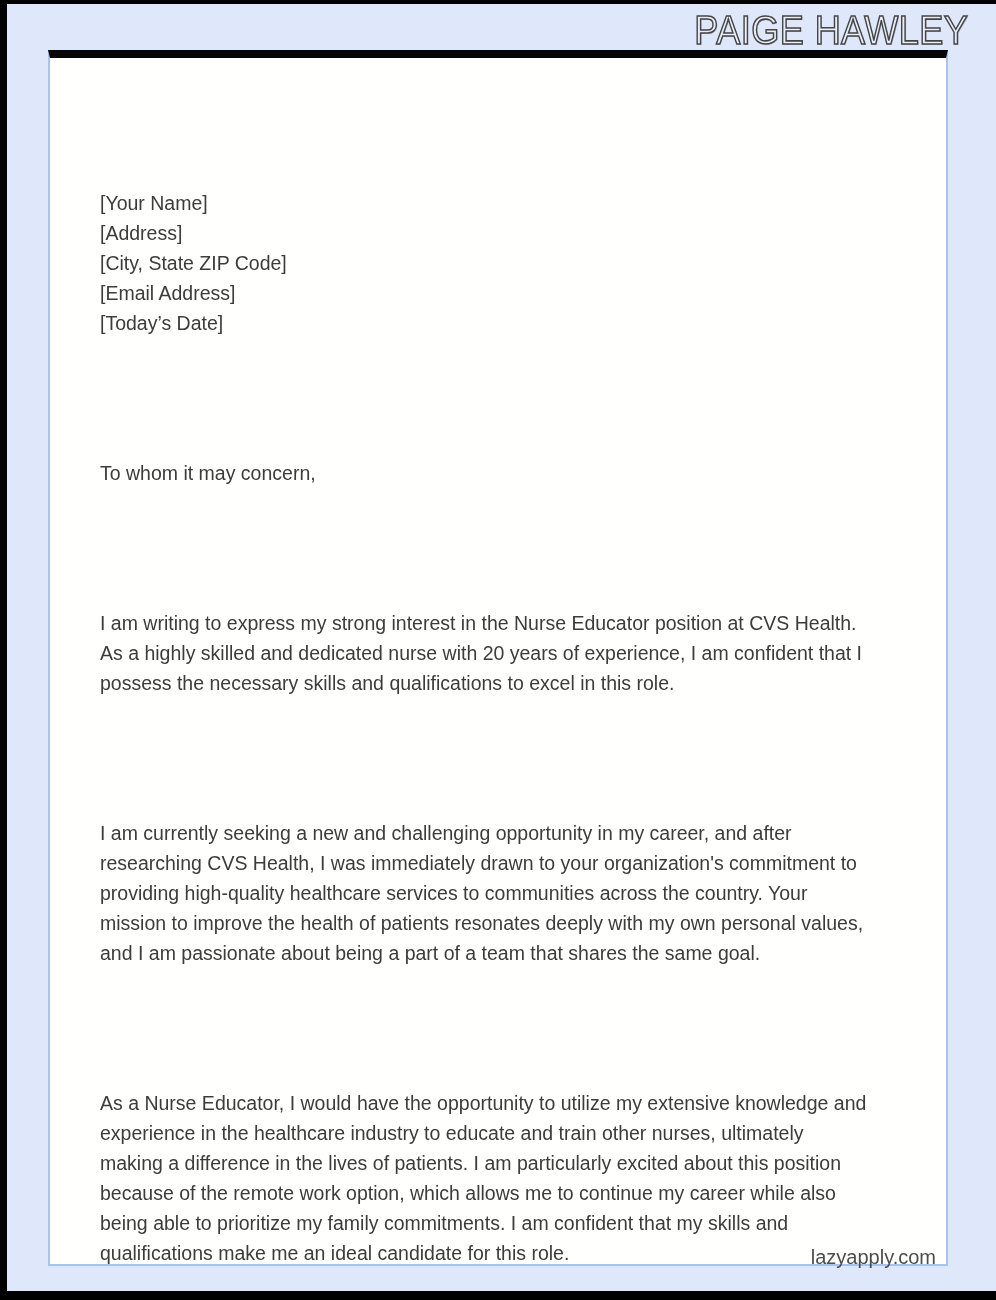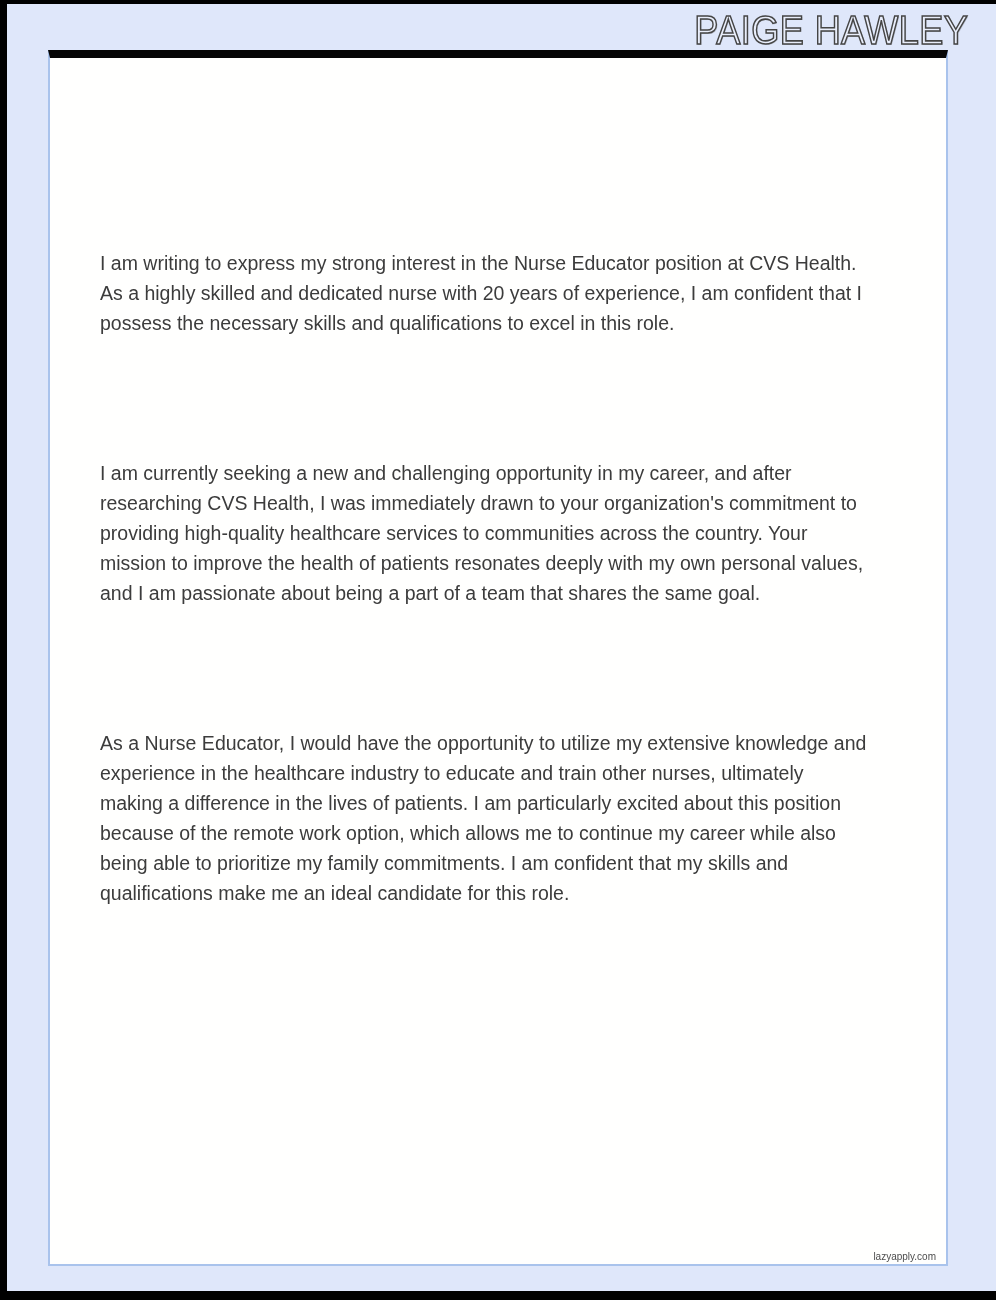--- a/index.html
+++ b/index.html
@@ -61,38 +61,44 @@
   .block {
     margin: 0 0 30px 0;
   }
   .block:last-child {
     margin-bottom: 8px;
   }
   .watermark {
     position: absolute;
     right: 10px;
     bottom: -1px;
-    font-size: 10px;
+    font-size: 20px;
     line-height: 16px;
     color: #4d4d4d;
     white-space: pre;
   }
 </style>
 </head>
 <body>
 
 <div class="canvas">
 
   <div class="brand-title">PAIGE HAWLEY</div>
 
   <div class="page">
 
     <div class="page-content">
 
+      <div class="block">[Your Name]
+[Address]
+[City, State ZIP Code]
+[Email Address]
+[Today’s Date]</div>
 
+      <div class="block">To whom it may concern,</div>
 
       <div class="block">I am writing to express my strong interest in the Nurse Educator position at CVS Health.
 As a highly skilled and dedicated nurse with 20 years of experience, I am confident that I
 possess the necessary skills and qualifications to excel in this role.</div>
 
       <div class="block">I am currently seeking a new and challenging opportunity in my career, and after
 researching CVS Health, I was immediately drawn to your organization's commitment to
 providing high-quality healthcare services to communities across the country. Your
 mission to improve the health of patients resonates deeply with my own personal values,
 and I am passionate about being a part of a team that shares the same goal.</div>

